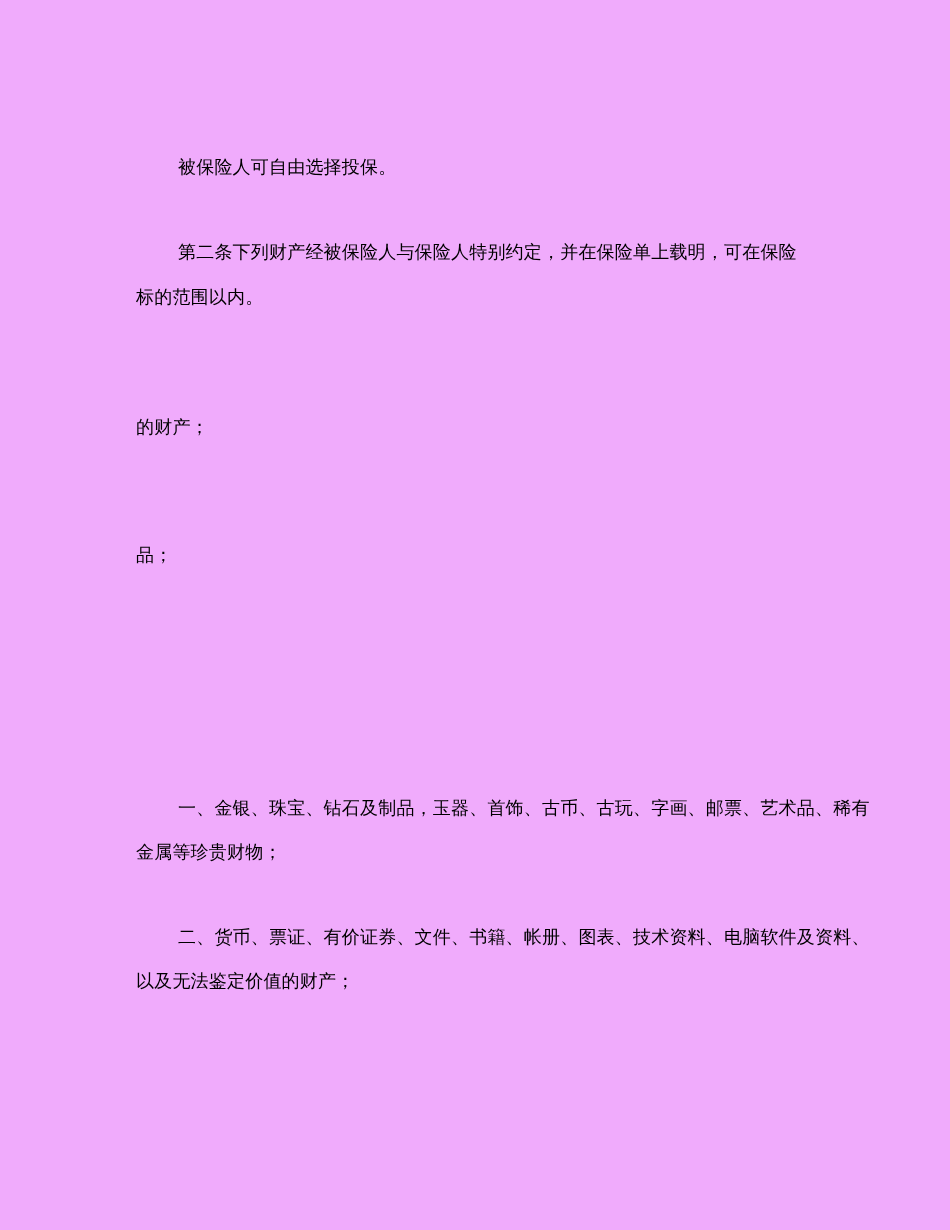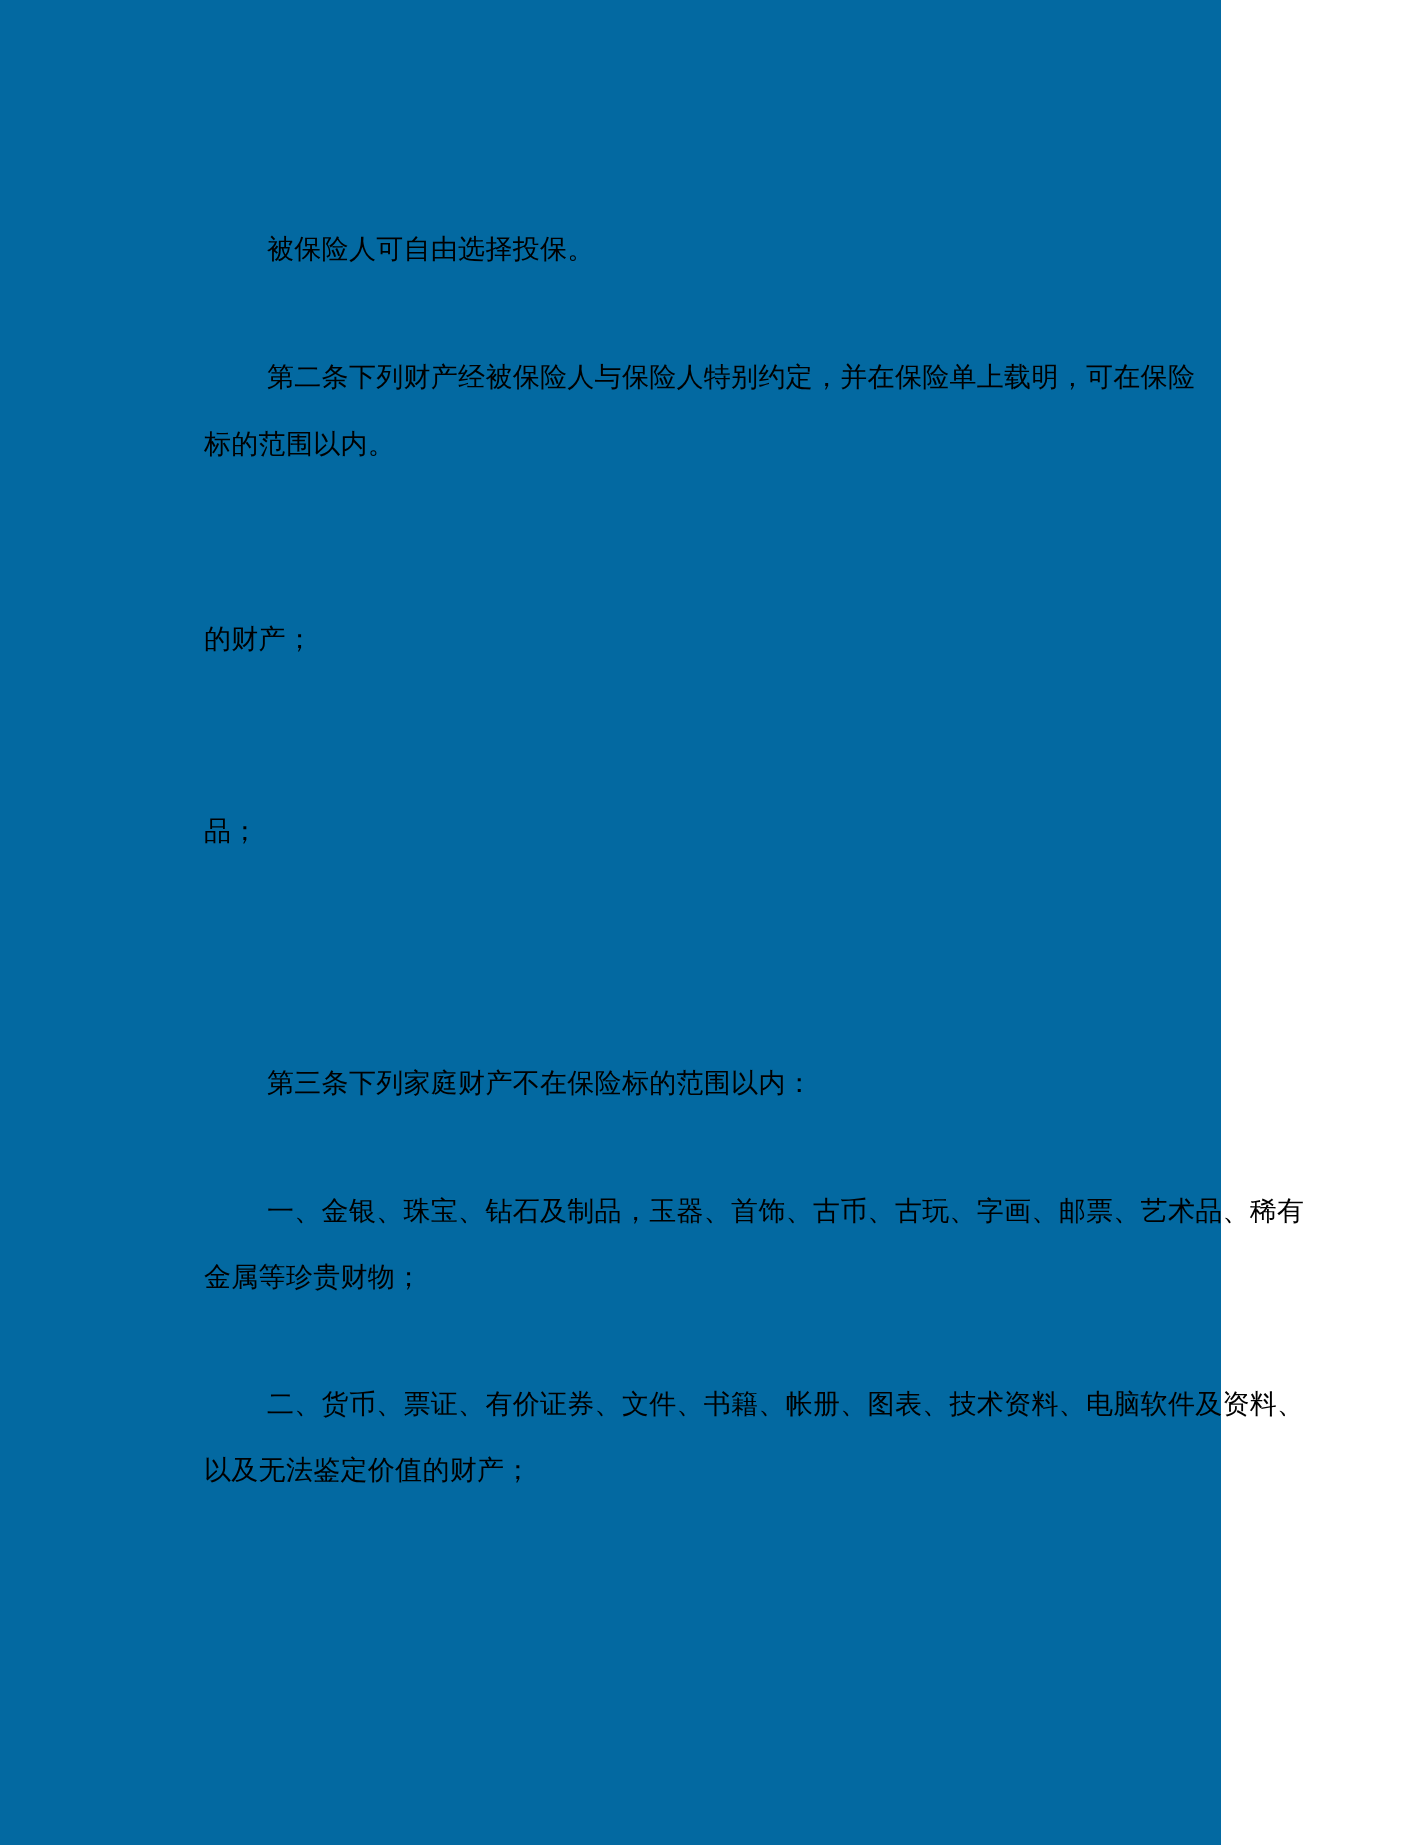--- a/index.html
+++ b/index.html
@@ -1,28 +1,27 @@
 <!DOCTYPE html>
 <html><head>
 <meta charset="utf-8">
 <style>
   html, body { margin: 0; padding: 0; background: #ffffff; }
   body { width: 950px; height: 1230px; position: relative; overflow: hidden;
          font-family: "DejaVu Serif", "Liberation Serif", serif; color: #000; }
-  .page { position: absolute; left: 0; top: 0; width: 814px; height: 1230px; background: #0369a1; }
+  .page { position: absolute; left: 0; top: 0; width: 950px; height: 1230px; background: #f0abfc; }
   .line { position: absolute; left: 136px; font-size: 18px; line-height: 22px; white-space: nowrap; letter-spacing: 0.2px; }
   .indent { left: 178px; }
 </style>
 </head>
 <body>
 
 <div class="page">
   <div class="line indent" style="top:156px">被保险人可自由选择投保。</div>
   <div class="line indent" style="top:241px">第二条下列财产经被保险人与保险人特别约定，并在保险单上载明，可在保险</div>
   <div class="line" style="top:286px">标的范围以内。</div>
   <div class="line" style="top:416px">的财产；</div>
   <div class="line" style="top:544px">品；</div>
-  <div class="line indent" style="top:712px">第三条下列家庭财产不在保险标的范围以内：</div>
   <div class="line indent" style="top:797px">一、金银、珠宝、钻石及制品，玉器、首饰、古币、古玩、字画、邮票、艺术品、稀有</div>
   <div class="line" style="top:841px">金属等珍贵财物；</div>
   <div class="line indent" style="top:926px">二、货币、票证、有价证券、文件、书籍、帐册、图表、技术资料、电脑软件及资料、</div>
   <div class="line" style="top:970px">以及无法鉴定价值的财产；</div>
 </div>
 
 </body></html>

